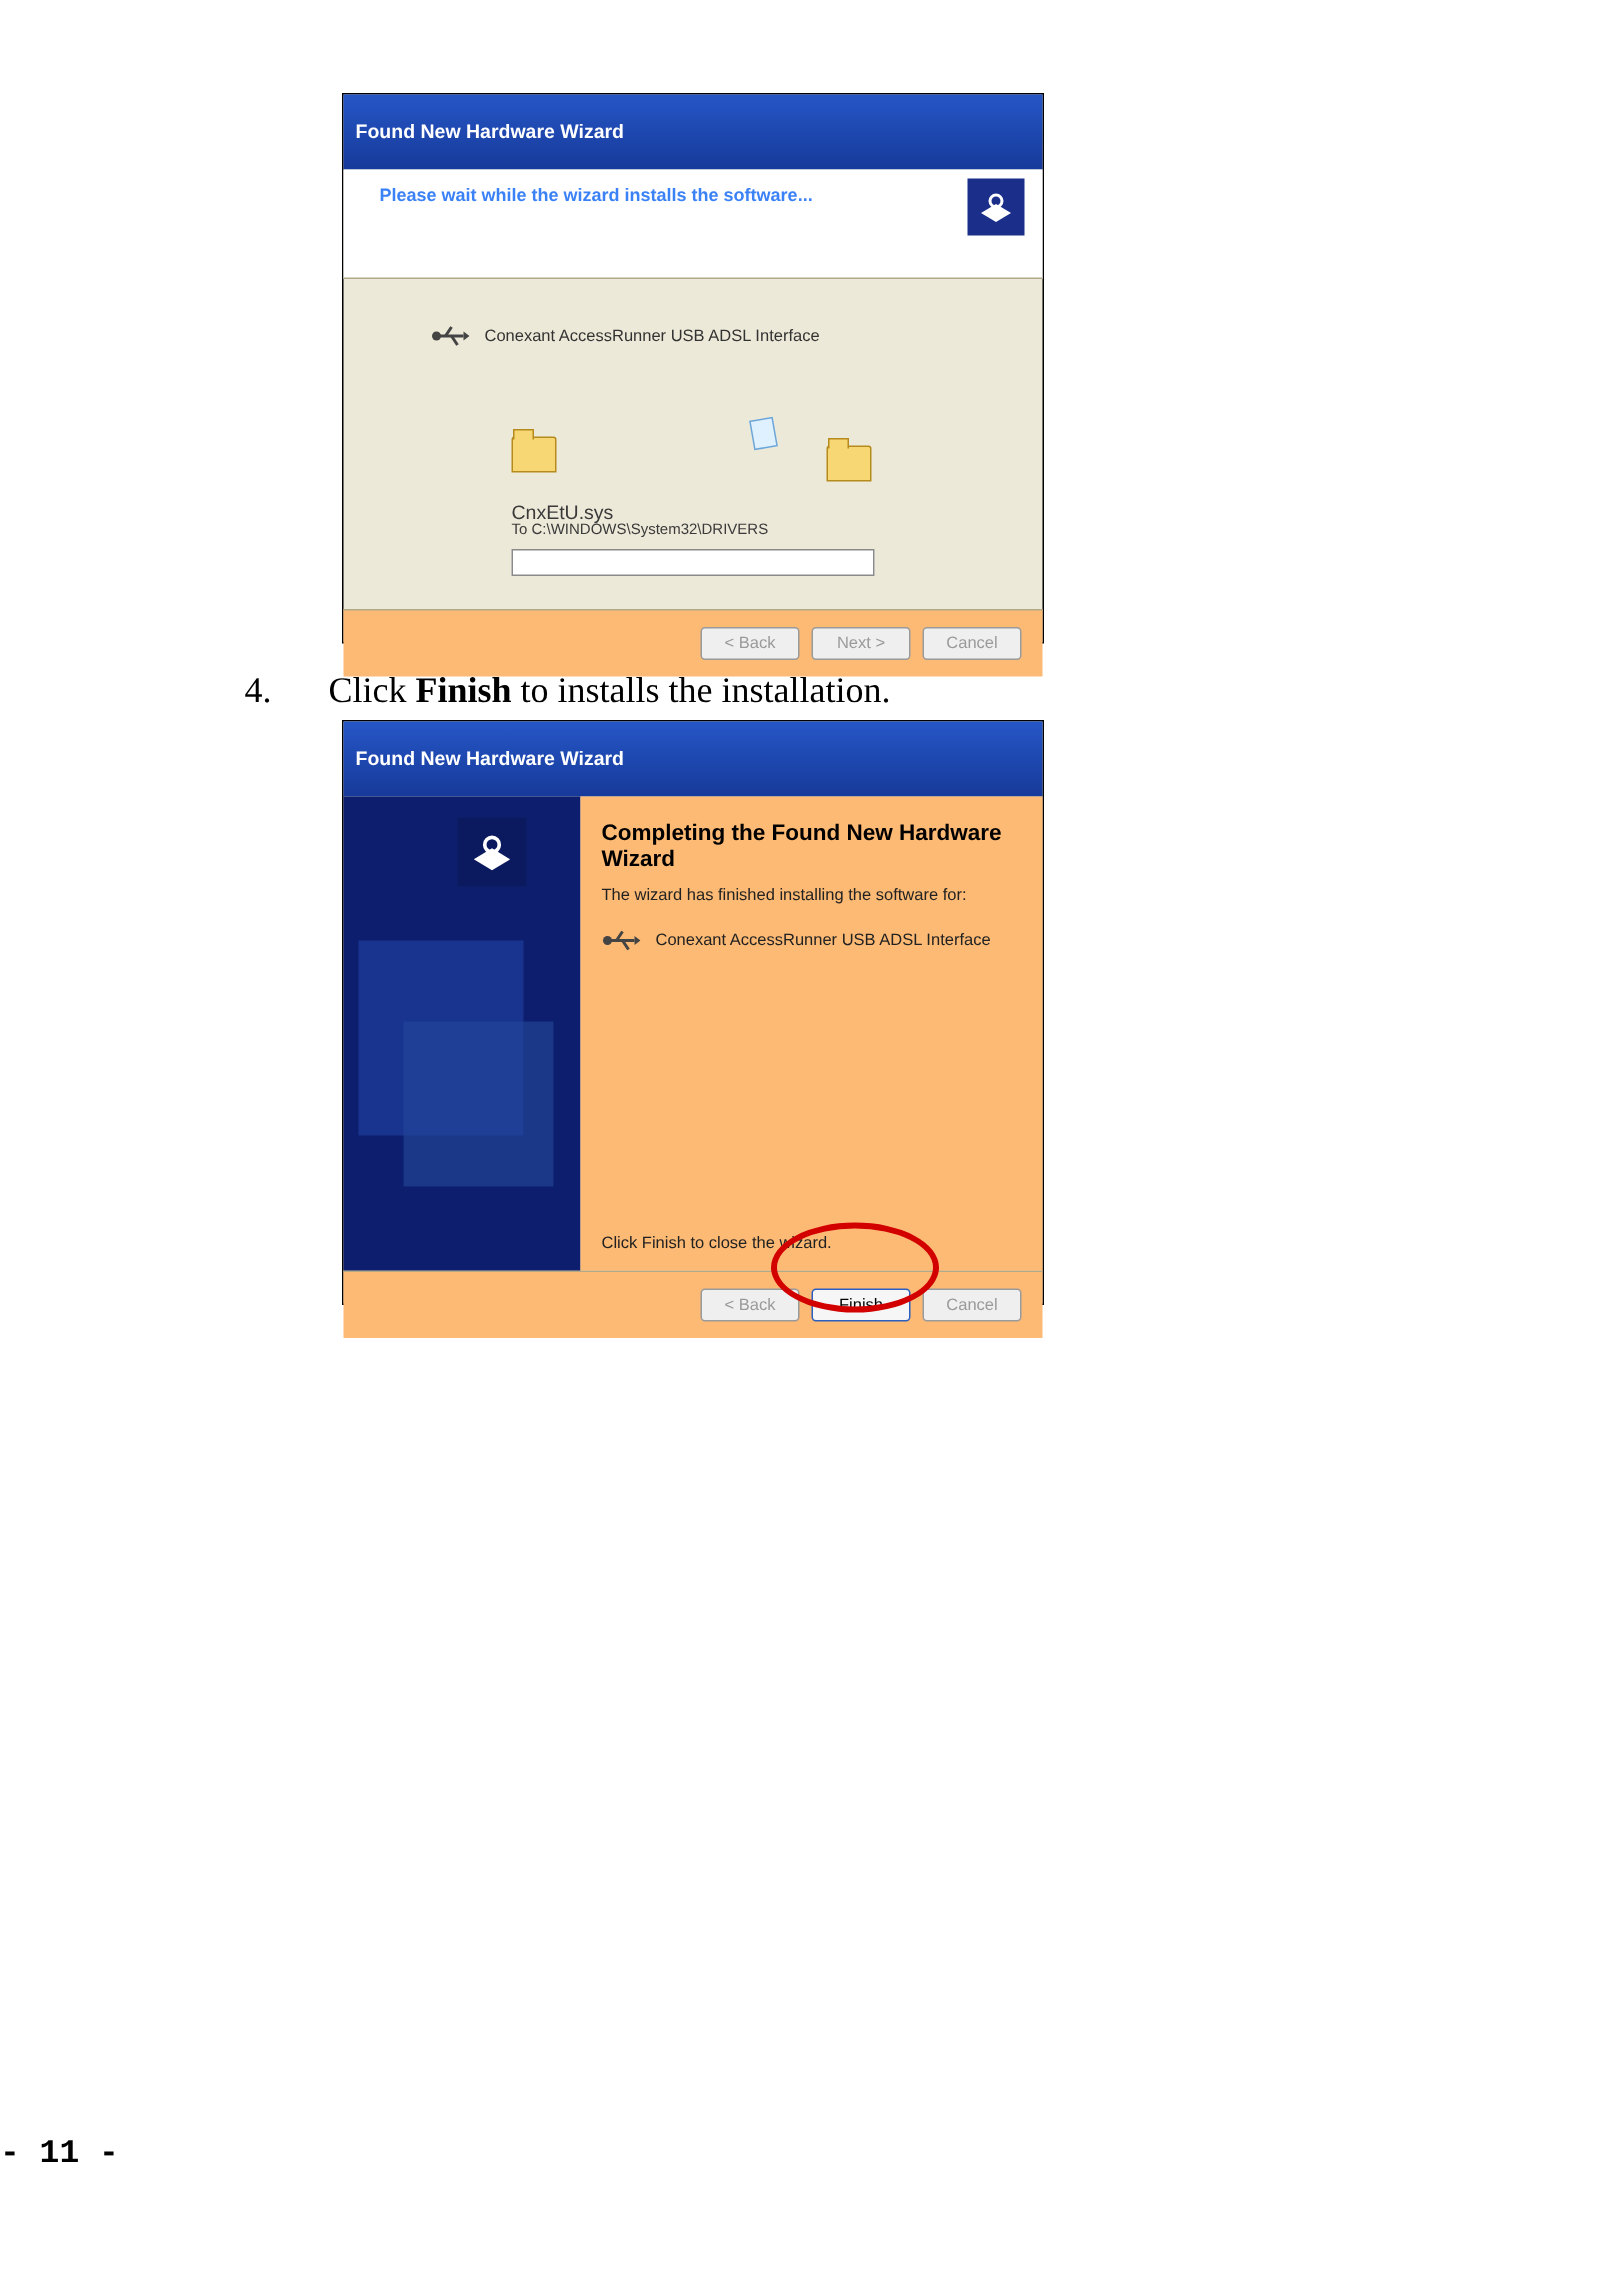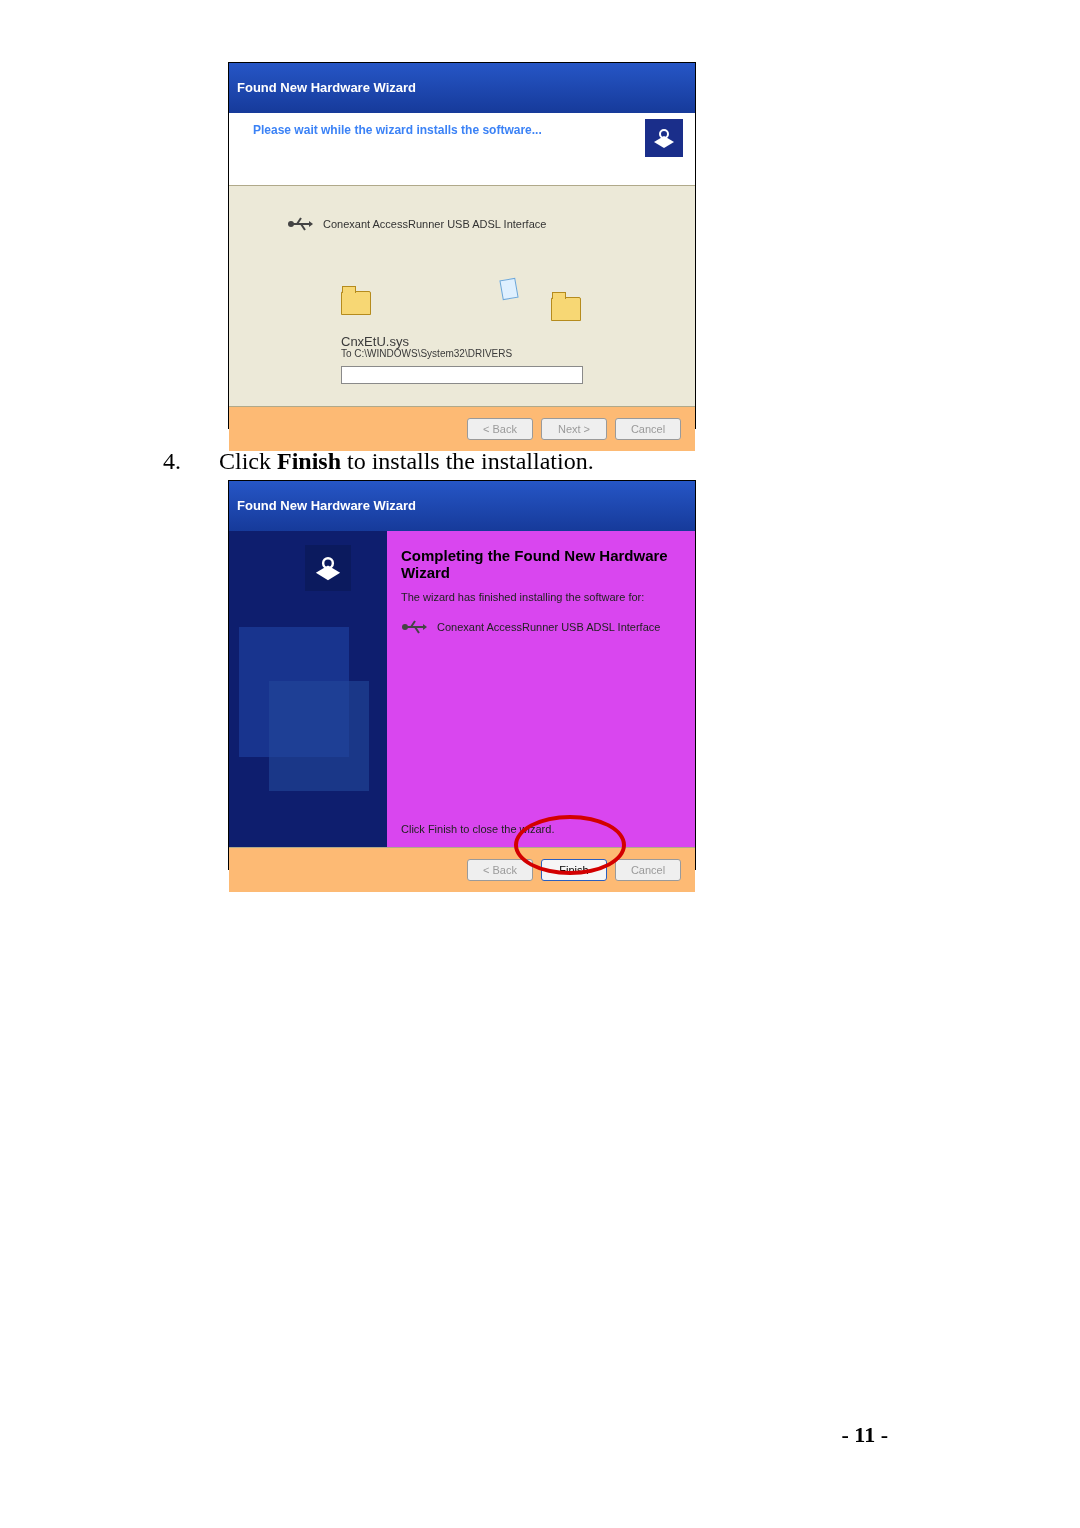--- a/index.html
+++ b/index.html
@@ -188,21 +188,21 @@
   .dlg2 .side-icon {
     position: absolute;
     left: 76px; top: 14px;
     width: 46px; height: 46px;
     background: #0b1a5e;
     display: flex; align-items: center; justify-content: center;
   }
   .install-svg { display:block; }
   .dlg2 .main {
     flex: 1;
-    background: #d946ef;
+    background: #fdba74;
     padding: 16px 14px 10px 14px;
     position: relative;
     font-size: 11px;
     color: #222;
   }
   .dlg2 .main h2 {
     font-family: Tahoma, Arial, sans-serif;
     font-size: 15px;
     font-weight: bold;
     margin: 0 0 10px 0;
@@ -233,22 +233,22 @@
   }
   .re1 { 
     left: 514px; top: 815px;
     width: 104px; height: 52px;
   }
 
   .pagenum {
     position: absolute;
     left: 0; bottom: 80px;
     width: 888px;
-    text-align: right;
-    font-family: Liberation Serif, serif;
+    text-align: left;
+    font-family: Liberation Mono, monospace;
     font-size: 22px;
     font-weight: bold;
   }
 </style>
 </head>
 <body>
 
 <div class="page">
 
   <div class="dialog dlg1">

